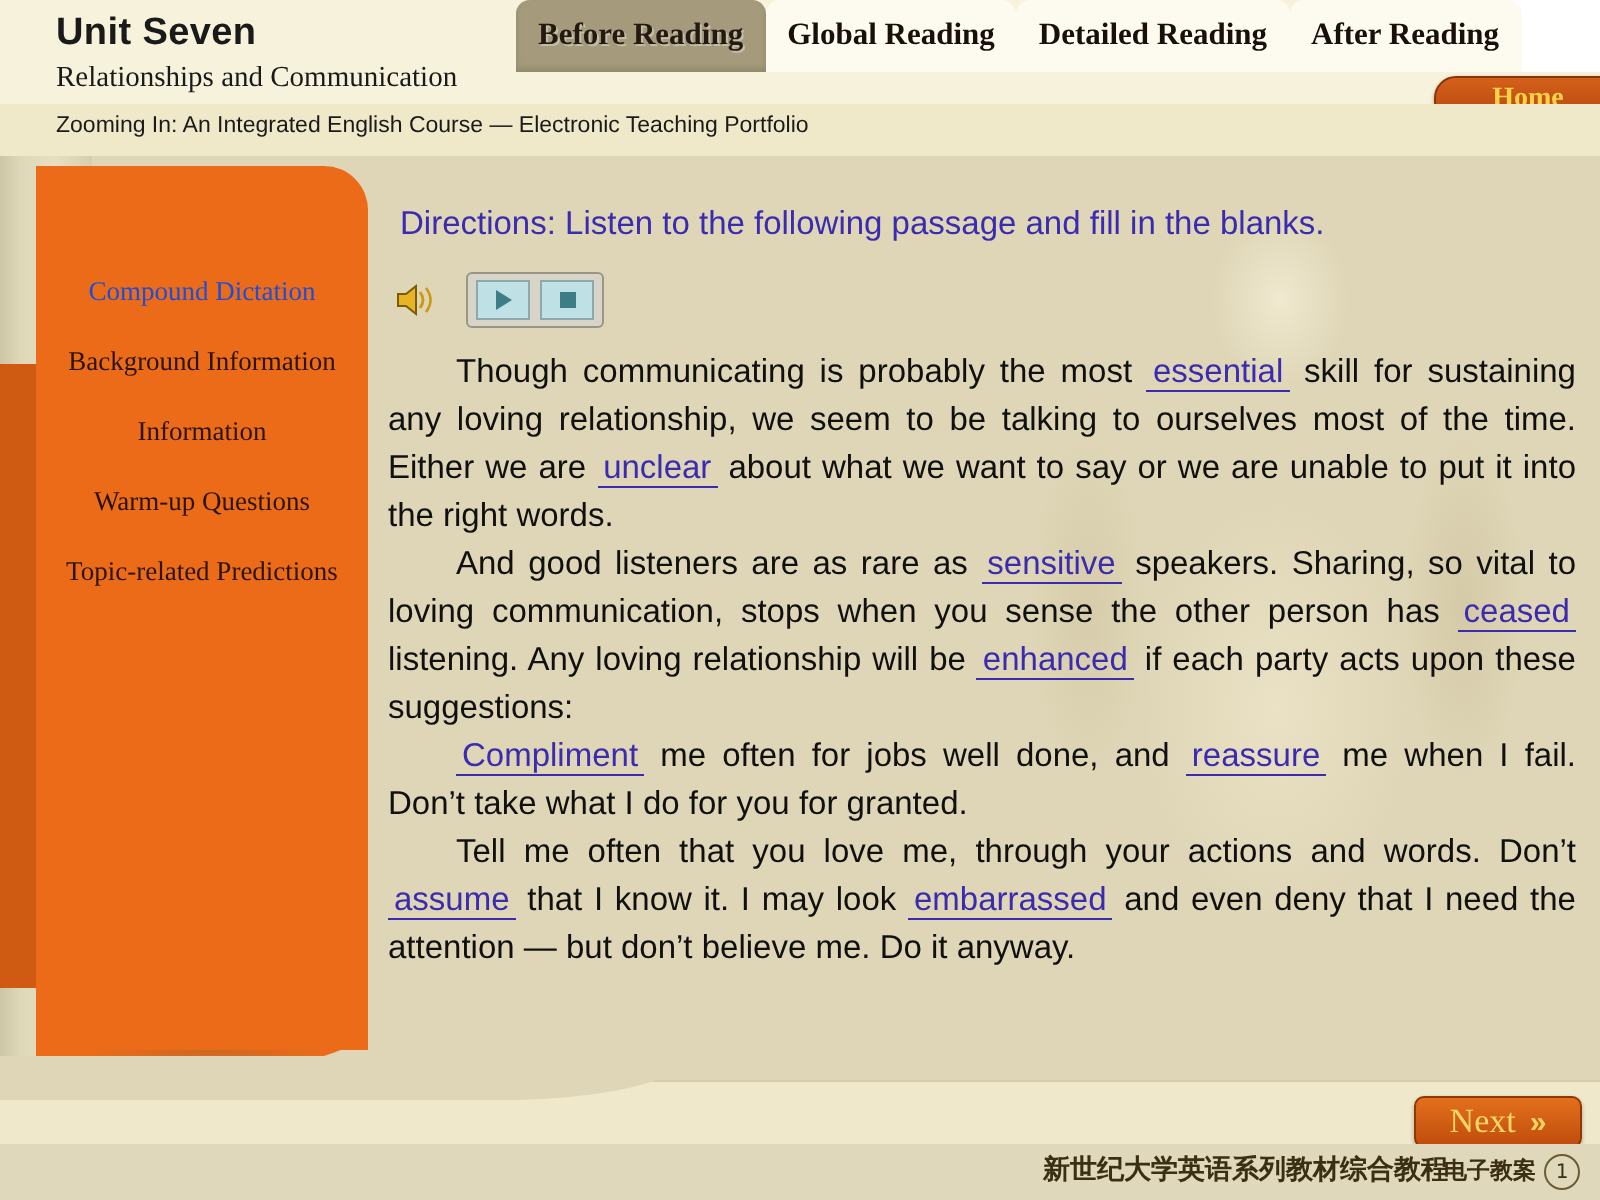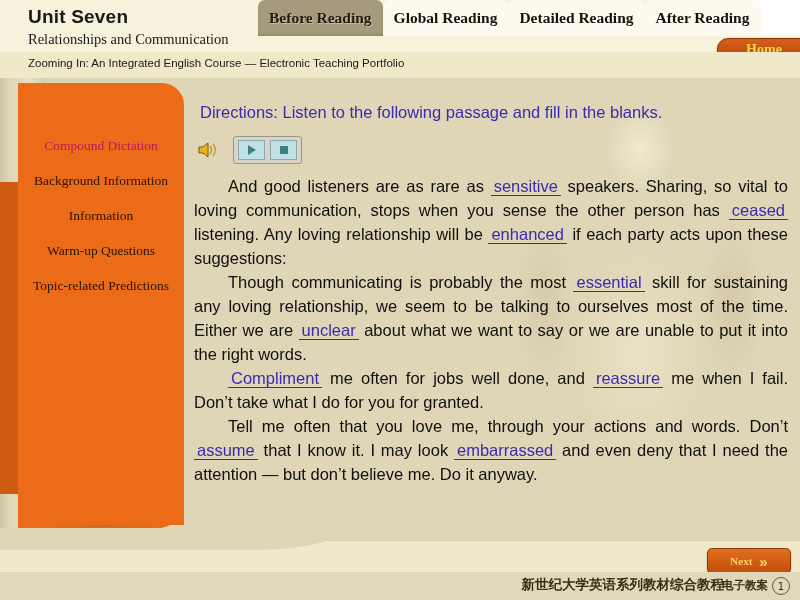--- a/index.html
+++ b/index.html
@@ -140,21 +140,21 @@
     width: 166px;
     display: flex; flex-direction: column;
     gap: 19px; align-items: center;
   }
   .nav-item {
     font-family: "Liberation Serif", serif;
     font-size: 13.5px; color: #2a1405;
     cursor: pointer; white-space: nowrap;
     text-align: center;
   }
-  .nav-item.active { color: #be185d; font-weight: normal; }
+  .nav-item.active { color: #1d4ed8; font-weight: normal; }
 
   
   .content {
     position: absolute; left: 192px; top: 0;
     width: 600px; height: 462px;
   }
   .directions {
     position: absolute; left: 8px; top: 25px;
     font-family: "Liberation Sans", sans-serif;
     font-size: 16.5px; color: #3b2bb0;
@@ -222,21 +222,21 @@
     border-radius: 5px;
     background: linear-gradient(#e2701d, #c04c0c);
     border: 1px solid #8f3705;
     display: flex; align-items: center; justify-content: center;
     gap: 7px;
     cursor: pointer;
     box-shadow: 0 1px 2px rgba(0,0,0,.28);
   }
   .next-btn .lbl {
     font-family: "Liberation Serif", serif;
-    font-size: 11px; font-weight: bold; color: #ffd766;
+    font-size: 17px; font-weight: normal; color: #ffd766;
   }
   .next-btn .chev {
     font-size: 15px; font-weight: bold; color: #ffd766; line-height: 1;
   }
 
   .footer-bar {
     position: absolute; left: 0; top: 572px;
     width: 800px; height: 28px;
     background: #e0d8ba;
   }
@@ -326,22 +326,22 @@
           <div class="media-btn">
             <span class="tri-play"></span>
           </div>
           <div class="media-btn">
             <span class="sq-stop"></span>
           </div>
         </div>
       </div>
 
       <div class="passage" id="passage">
+          <p><span>Though communicating is probably the most </span><span class="blank">essential</span><span> skill for sustaining any loving relationship, we seem to be talking to ourselves most of the time. Either we are </span><span class="blank">unclear</span><span> about what we want to say or we are unable to put it into the right words.</span></p>
           <p><span>And good listeners are as rare as </span><span class="blank">sensitive</span><span> speakers. Sharing, so vital to loving communication, stops when you sense the other person has </span><span class="blank">ceased</span><span> listening. Any loving relationship will be </span><span class="blank">enhanced</span><span> if each party acts upon these suggestions:</span></p>
-          <p><span>Though communicating is probably the most </span><span class="blank">essential</span><span> skill for sustaining any loving relationship, we seem to be talking to ourselves most of the time. Either we are </span><span class="blank">unclear</span><span> about what we want to say or we are unable to put it into the right words.</span></p>
           <p><span class="blank">Compliment</span><span> me often for jobs well done, and </span><span class="blank">reassure</span><span> me when I fail. Don’t take what I do for you for granted.</span></p>
           <p><span>Tell me often that you love me, through your actions and words. Don’t </span><span class="blank">assume</span><span> that I know it. I may look </span><span class="blank">embarrassed</span><span> and even deny that I need the attention — but don’t believe me. Do it anyway.</span></p>
         </div>
     </div>
   </div>
 
   <div class="footer-strip"></div>
   <div class="footer-curve"></div>
   <div class="next-btn">
     <span class="lbl">Next</span>

